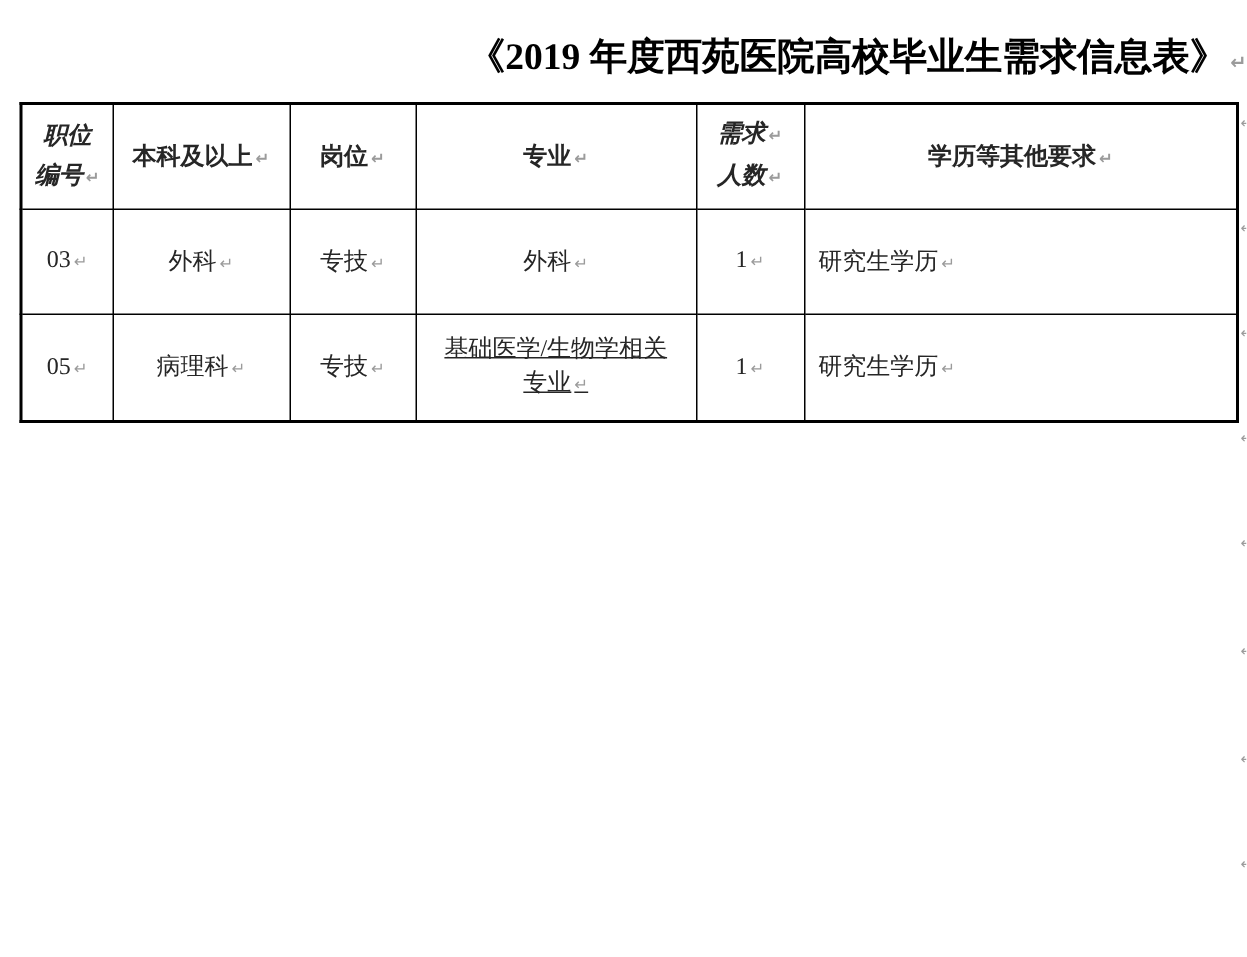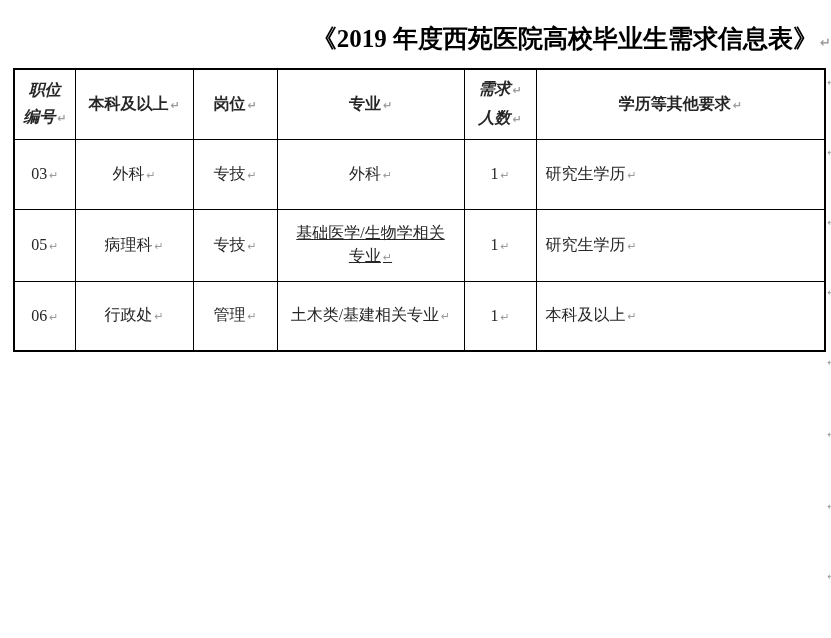--- a/index.html
+++ b/index.html
@@ -114,28 +114,20 @@
       <td><span>病理科</span><span class="mark">↵</span></td>
       <td><span>专技</span><span class="mark">↵</span></td>
       <td class="major-wrap">
         <div><span>基础医学/生物学相关</span></div>
         <div><span>专业</span><span class="mark">↵</span></div>
       </td>
       <td><span>1</span><span class="mark">↵</span></td>
       <td class="req-cell"><span>研究生学历</span><span class="mark">↵</span></td>
     </tr>
 
-    <tr style="height:70px">
-      <td><span>06</span><span class="mark">↵</span></td>
-      <td><span>行政处</span><span class="mark">↵</span></td>
-      <td><span>管理</span><span class="mark">↵</span></td>
-      <td><span>土木类/基建相关专业</span><span class="mark">↵</span></td>
-      <td><span>1</span><span class="mark">↵</span></td>
-      <td class="req-cell"><span>本科及以上</span><span class="mark">↵</span></td>
-    </tr>
 
   </tbody>
     </table>
 
   <span class="row-end-mark" style="top:78px">↵</span>
   <span class="row-end-mark" style="top:148px">↵</span>
   <span class="row-end-mark" style="top:218px">↵</span>
   <span class="row-end-mark" style="top:288px">↵</span>
   <span class="row-end-mark" style="top:358px">↵</span>
   <span class="row-end-mark" style="top:430px">↵</span>

